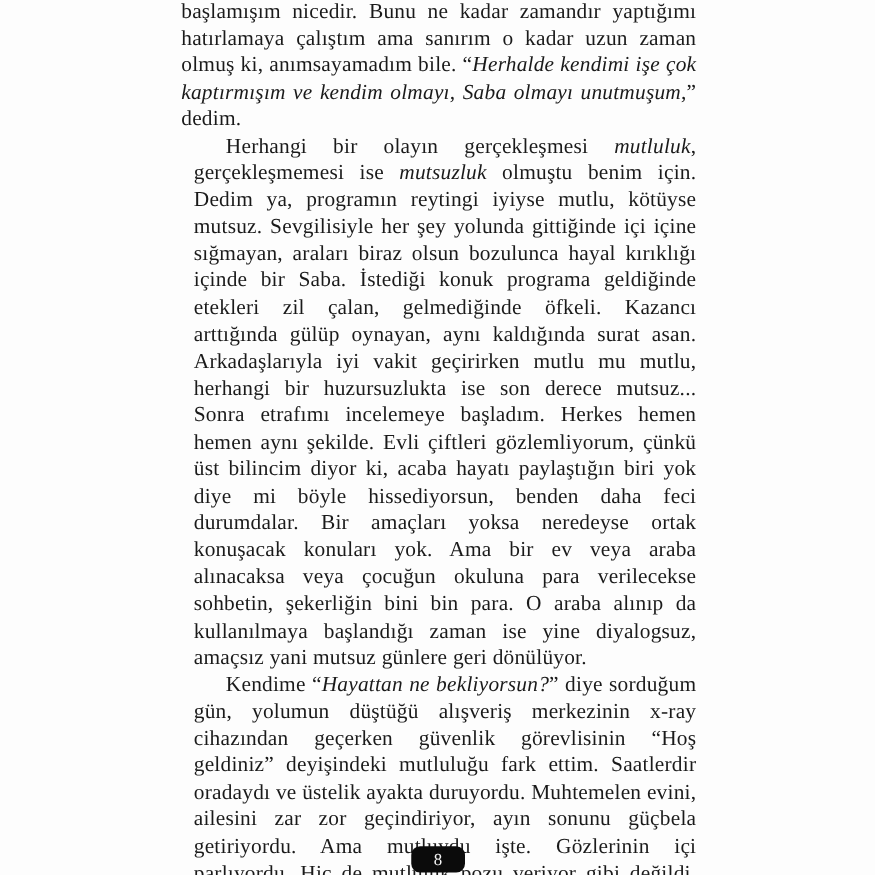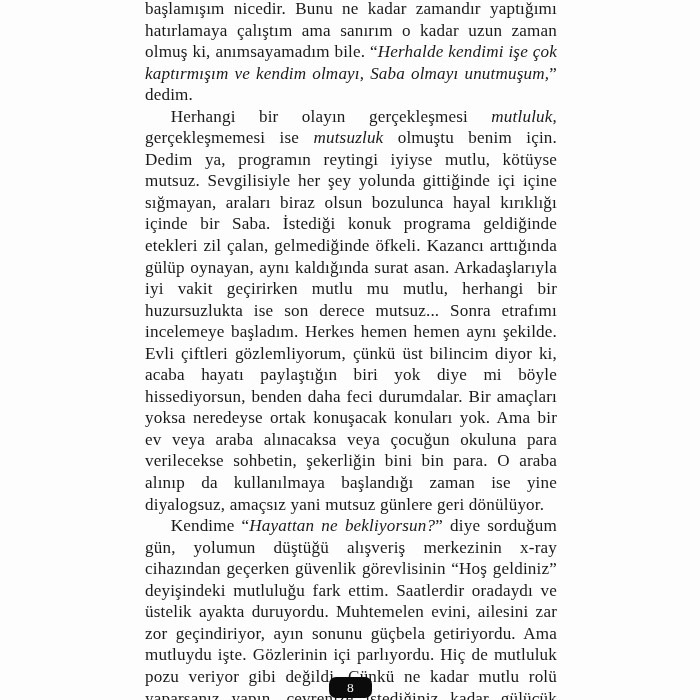--- a/index.html
+++ b/index.html
@@ -36,20 +36,21 @@
     font-size: 17.1px;
     line-height: 21.55px;
     letter-spacing: 0.01em;
     word-spacing: 0.005em;
     hyphens: manual;
     -webkit-hyphens: manual;
   }
 
   .para.indent {
     text-indent: 1.5em;
+    margin-left: 10px;
   }
 
   .para .it {
     font-style: italic;
   }
 
   
   .para.justify-last {
     text-align-last: justify;
   }

